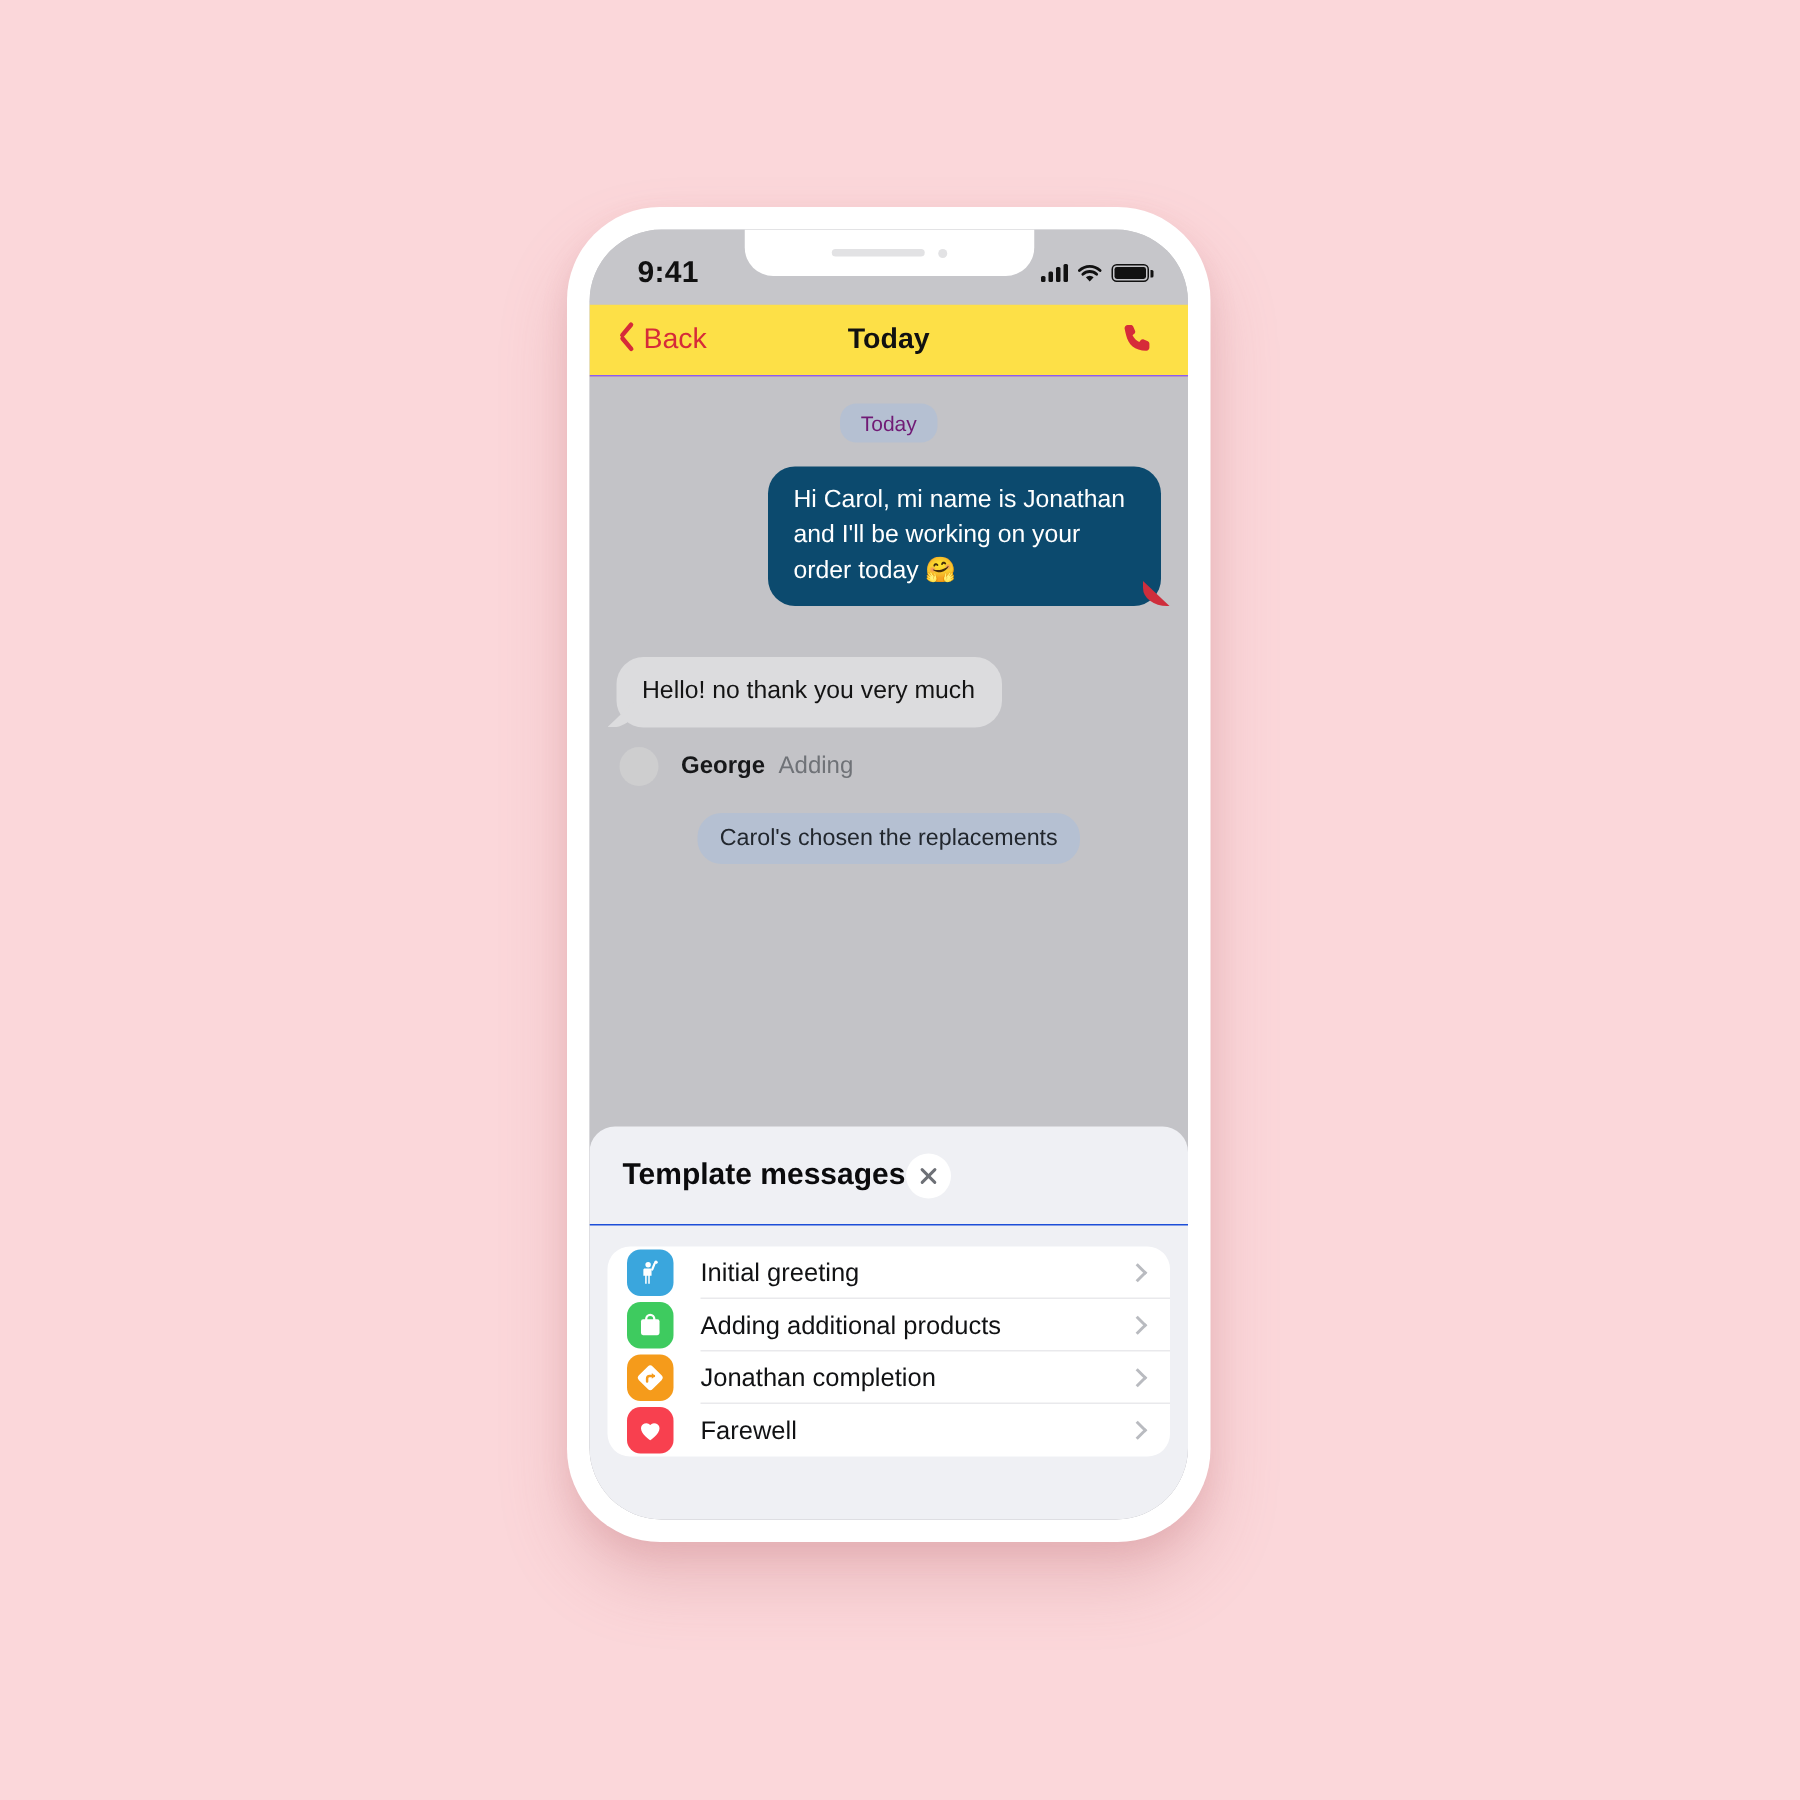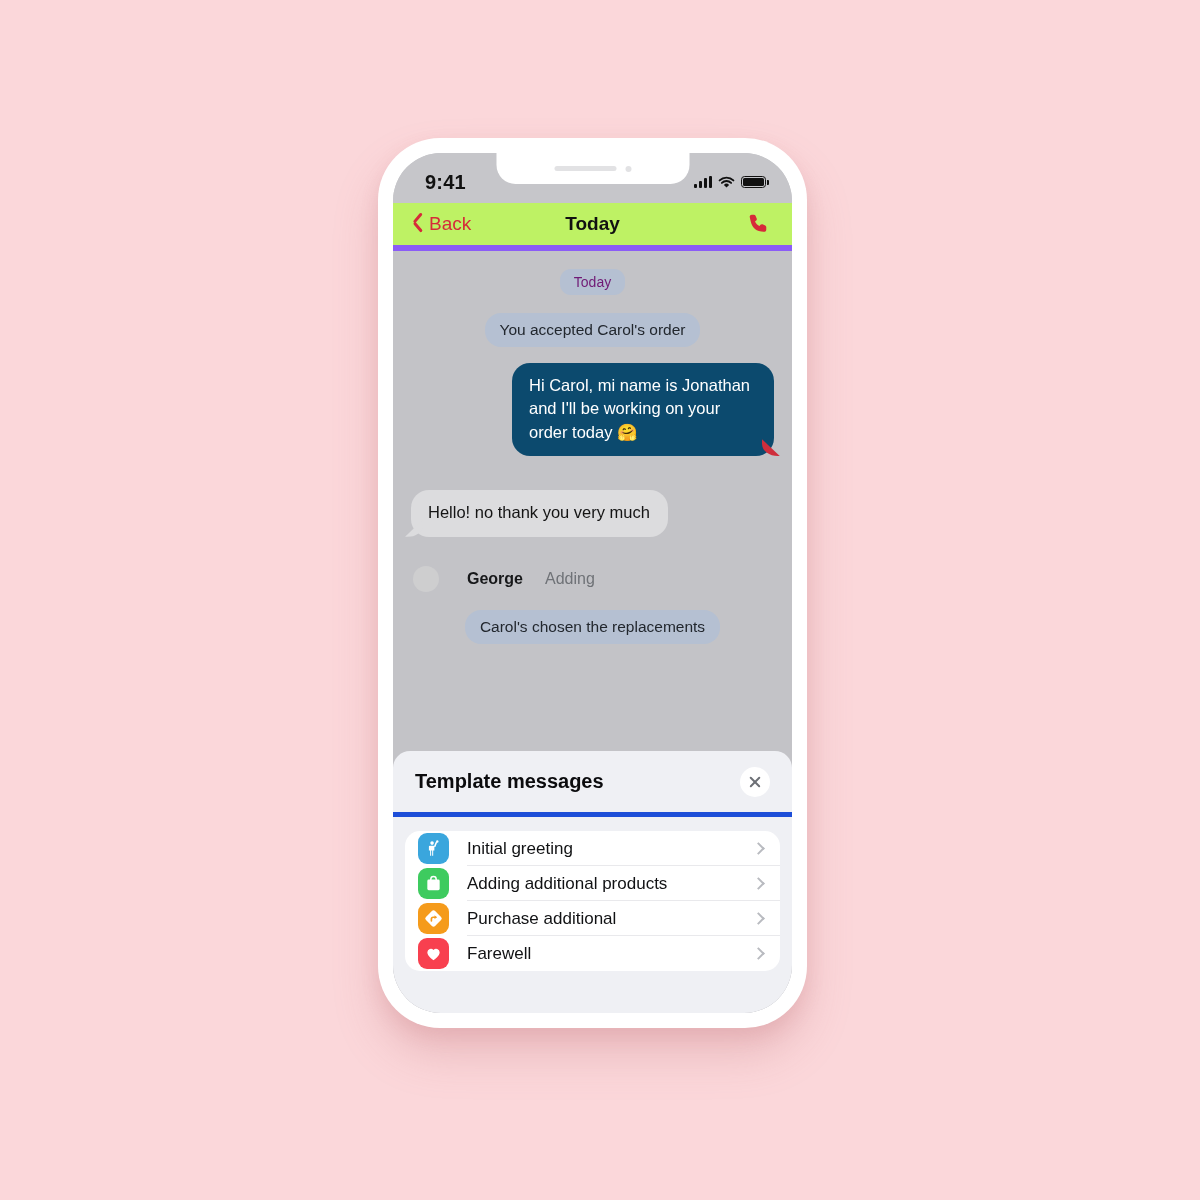--- a/index.html
+++ b/index.html
@@ -83,22 +83,22 @@
   .batt::after {
     content:''; position:absolute; right:-3.6px; top:3.4px;
     width:2px; height:4.4px; background:#111; border-radius:0 1px 1px 0;
   }
   .batt span { display:block; width:100%; height:100%; background:#111; border-radius:1.6px; }
 
   
   #navbar {
     position: absolute; top: 50px; left: 0; right: 0;
     height: 48px;
-    background: #bef264;
-    border-bottom: 6px solid #8b5cf6;
+    background: #fde047;
+    border-bottom: 1px solid #8b5cf6;
     display: flex; align-items: center;
     padding: 0 20px;
     z-index: 15;
   }
   .nav-back {
     display: flex; align-items: center; gap: 4px;
     color: #d62b39; font-size: 19px;
     cursor: pointer;
   }
   .chevron-left {
@@ -168,44 +168,44 @@
   }
   .bubble-in::after {
     content:''; position:absolute; left:-6px; bottom:0;
     width: 18px; height: 17px;
     background: #dcdcde;
     clip-path: polygon(100% 0, 100% 100%, 0 100%);
     border-bottom-right-radius: 16px 12px;
   }
 
   .sender-row {
-    display: flex; align-items: center; gap: 28px;
-    margin-top: 29px; margin-left: 2px;
+    display: flex; align-items: center; gap: 15px;
+    margin-top: 13px; margin-left: 2px;
   }
   .avatar {
     width: 26px; height: 26px; border-radius: 50%;
     background: #cececf;
   }
   .sender-name { font-size: 16px; font-weight: bold; color: #17181a; }
   .sender-role { font-size: 16px; color: #6f7277; margin-left: 5px; }
 
   
   #panel {
     position: absolute; left: 0; right: 0; bottom: 0;
     height: 262px;
     background: #eff0f4;
     border-top-left-radius: 17px;
     border-top-right-radius: 17px;
     z-index: 25;
   }
   #panel-header {
     height: 66px;
-    display: flex; align-items: center; justify-content: space-between;
+    display: flex; align-items: center; justify-content: flex-start;
     padding: 0 22px 0 22px;
-    border-bottom: 5px solid #1d4ed8;
+    border-bottom: 1px solid #1d4ed8;
   }
   #panel-title { font-size: 20px; font-weight: bold; color: #0b0b0d; }
   .close-btn {
     width: 30px; height: 30px; border-radius: 50%;
     background: #ffffff;
     display: flex; align-items: center; justify-content: center;
     cursor: pointer;
   }
   .close-x { position: relative; width: 13px; height: 13px; }
   .close-x::before, .close-x::after {
@@ -296,23 +296,20 @@
           </svg>
         </div>
       </div>
 
       <div id="chat">
 
         <div class="center-row">
           <div class="pill-today">Today</div>
         </div>
 
-        <div class="center-row" style="margin-top:18px">
-          <div class="pill-system">You accepted Carol's order</div>
-        </div>
 
         <div class="right-row">
           <div class="bubble-out">Hi Carol, mi name is Jonathan and I'll be working on your order today 🤗</div>
         </div>
 
         <div class="left-row" style="margin-top:34px">
           <div class="bubble-in">Hello! no thank you very much</div>
         </div>
 
         <div class="sender-row">
@@ -364,21 +361,21 @@
           </div>
 
           <div class="tpl-row">
             <div class="tpl-icon" style="background:#f59b1b">
               <svg width="21" height="21" viewBox="0 0 24 24">
                 <rect x="4.6" y="4.6" width="14.8" height="14.8" rx="2.6" fill="#fff" transform="rotate(45 12 12)"></rect>
                 <path d="M9.6 14.8v-2.2c0-1.1.9-2 2-2h3.2" stroke="#f59b1b" stroke-width="1.9" fill="none" stroke-linecap="round" stroke-linejoin="round"></path>
                 <path d="M13.2 8.4l2.4 2.2-2.4 2.2z" fill="#f59b1b"></path>
               </svg>
             </div>
-            <div class="tpl-label">Purchase additional</div>
+            <div class="tpl-label">Jonathan completion</div>
             <span class="chevron-right"></span>
             <span class="divider"></span>
           </div>
 
           <div class="tpl-row">
             <div class="tpl-icon" style="background:#f8404f">
               <svg width="19" height="19" viewBox="0 0 24 24">
                 <path d="M12 20.4s-7.8-4.8-7.8-10.1A4.5 4.5 0 0 1 12 7.6a4.5 4.5 0 0 1 7.8 2.7c0 5.3-7.8 10.1-7.8 10.1z" fill="#fff"></path>
               </svg>
             </div>

